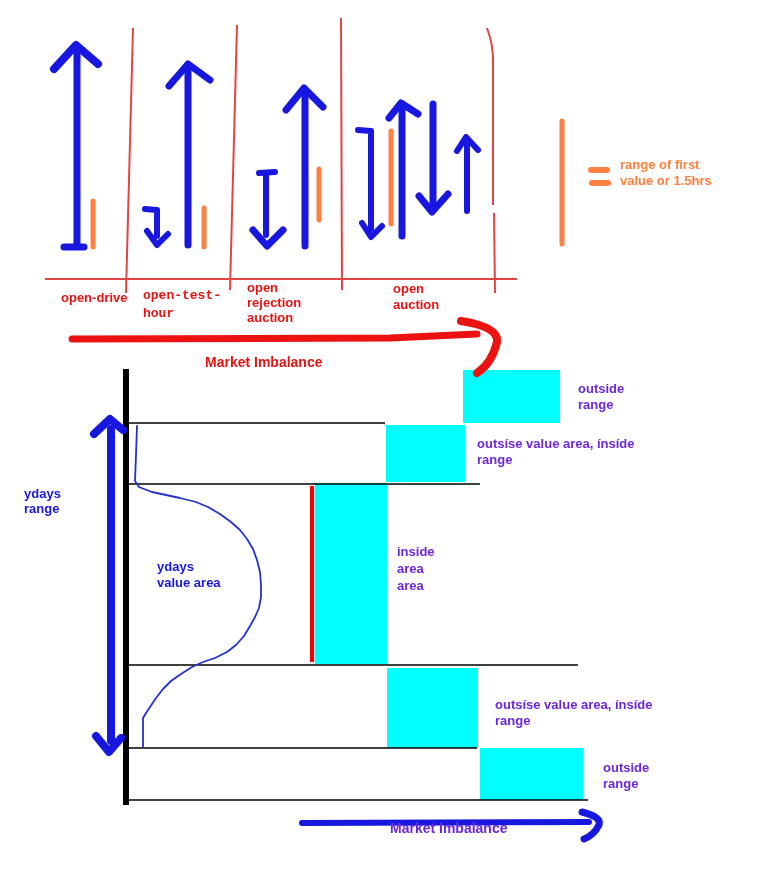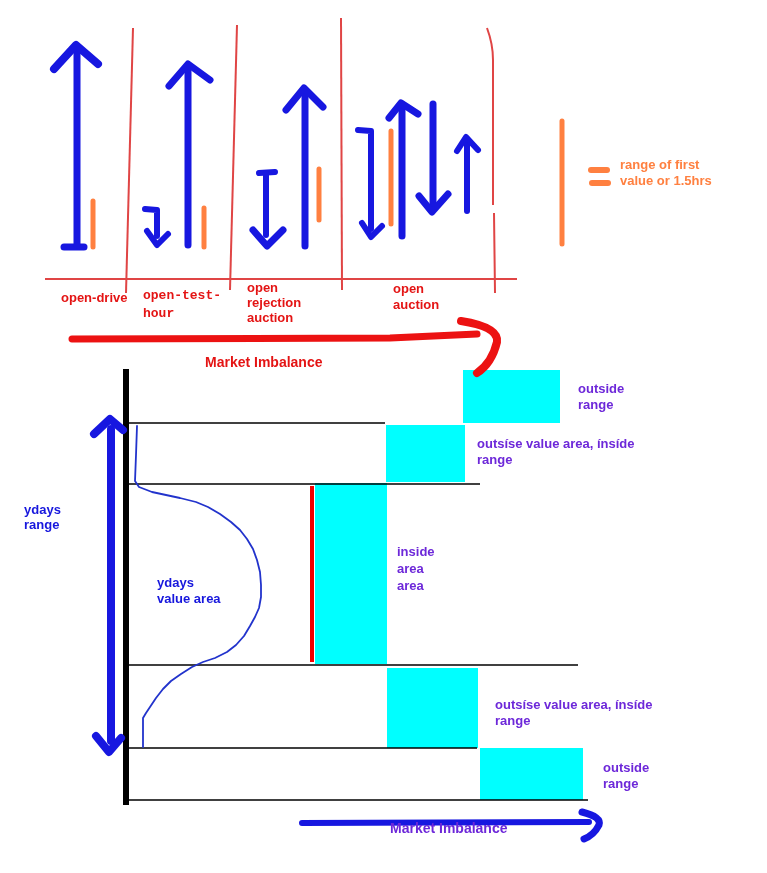--- a/index.html
+++ b/index.html
@@ -14,21 +14,21 @@
   .lbl{
     position:absolute;
     font-weight:bold;
     white-space:nowrap;
     font-size:13px;
     line-height:16px;
   }
   .lbl span{display:block;}
   .red{color:#e41414;}
   .orange{color:#ff8040;}
-  .blue{color:#1717dd;margin-top:16px;}
+  .blue{color:#1717dd;}
   .black{color:#6d28d9;}
   .fs14{font-size:14px;}
   .lh15{line-height:15px;}
   .lh18{line-height:18px;font-family:Liberation Mono, monospace;}
 </style>
 </head>
 <body>
 
 <div class="canvas">
 

